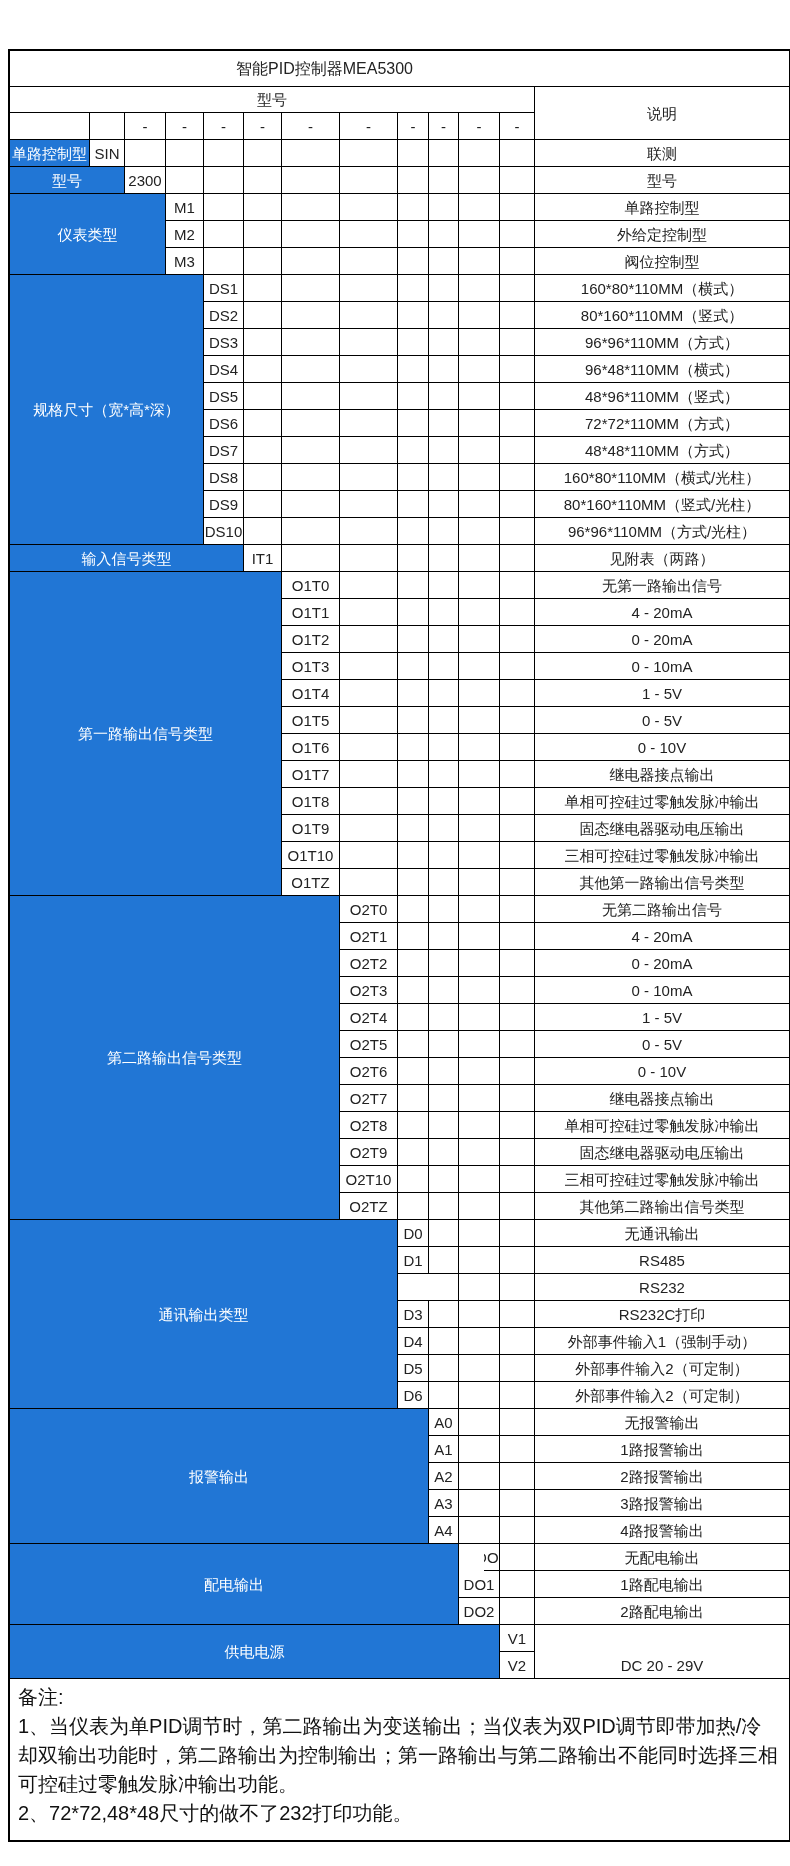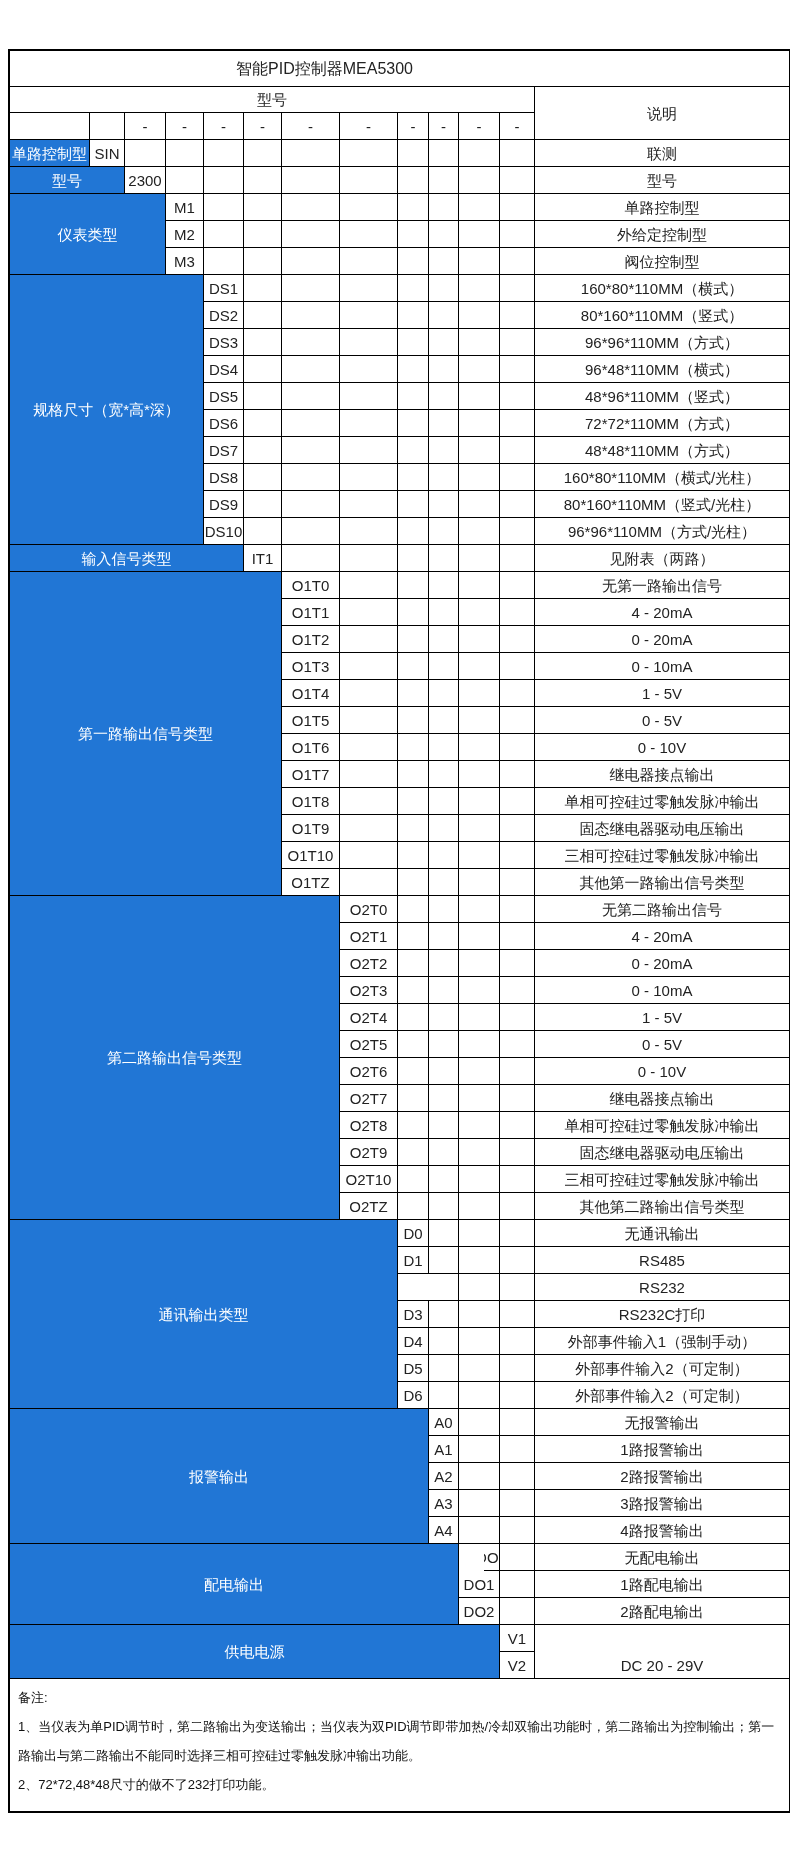--- a/index.html
+++ b/index.html
@@ -46,21 +46,21 @@
   .blue {
     background: #2176D5;
     color: #ffffff;
     border-right: 1px solid #000;
   }
   .dash { font-size: 15px; }
   .code { letter-spacing: 0; }
   .notes {
     box-sizing: border-box;
     padding: 4px 8px 12px 8px;
-    font-size: 13px;
+    font-size: 20px;
     line-height: 29px;
     color: #111;
     background: #fff;
   }
   .note-line {
     white-space: normal;
     word-break: break-all;
   }
 </style>
 </head>

